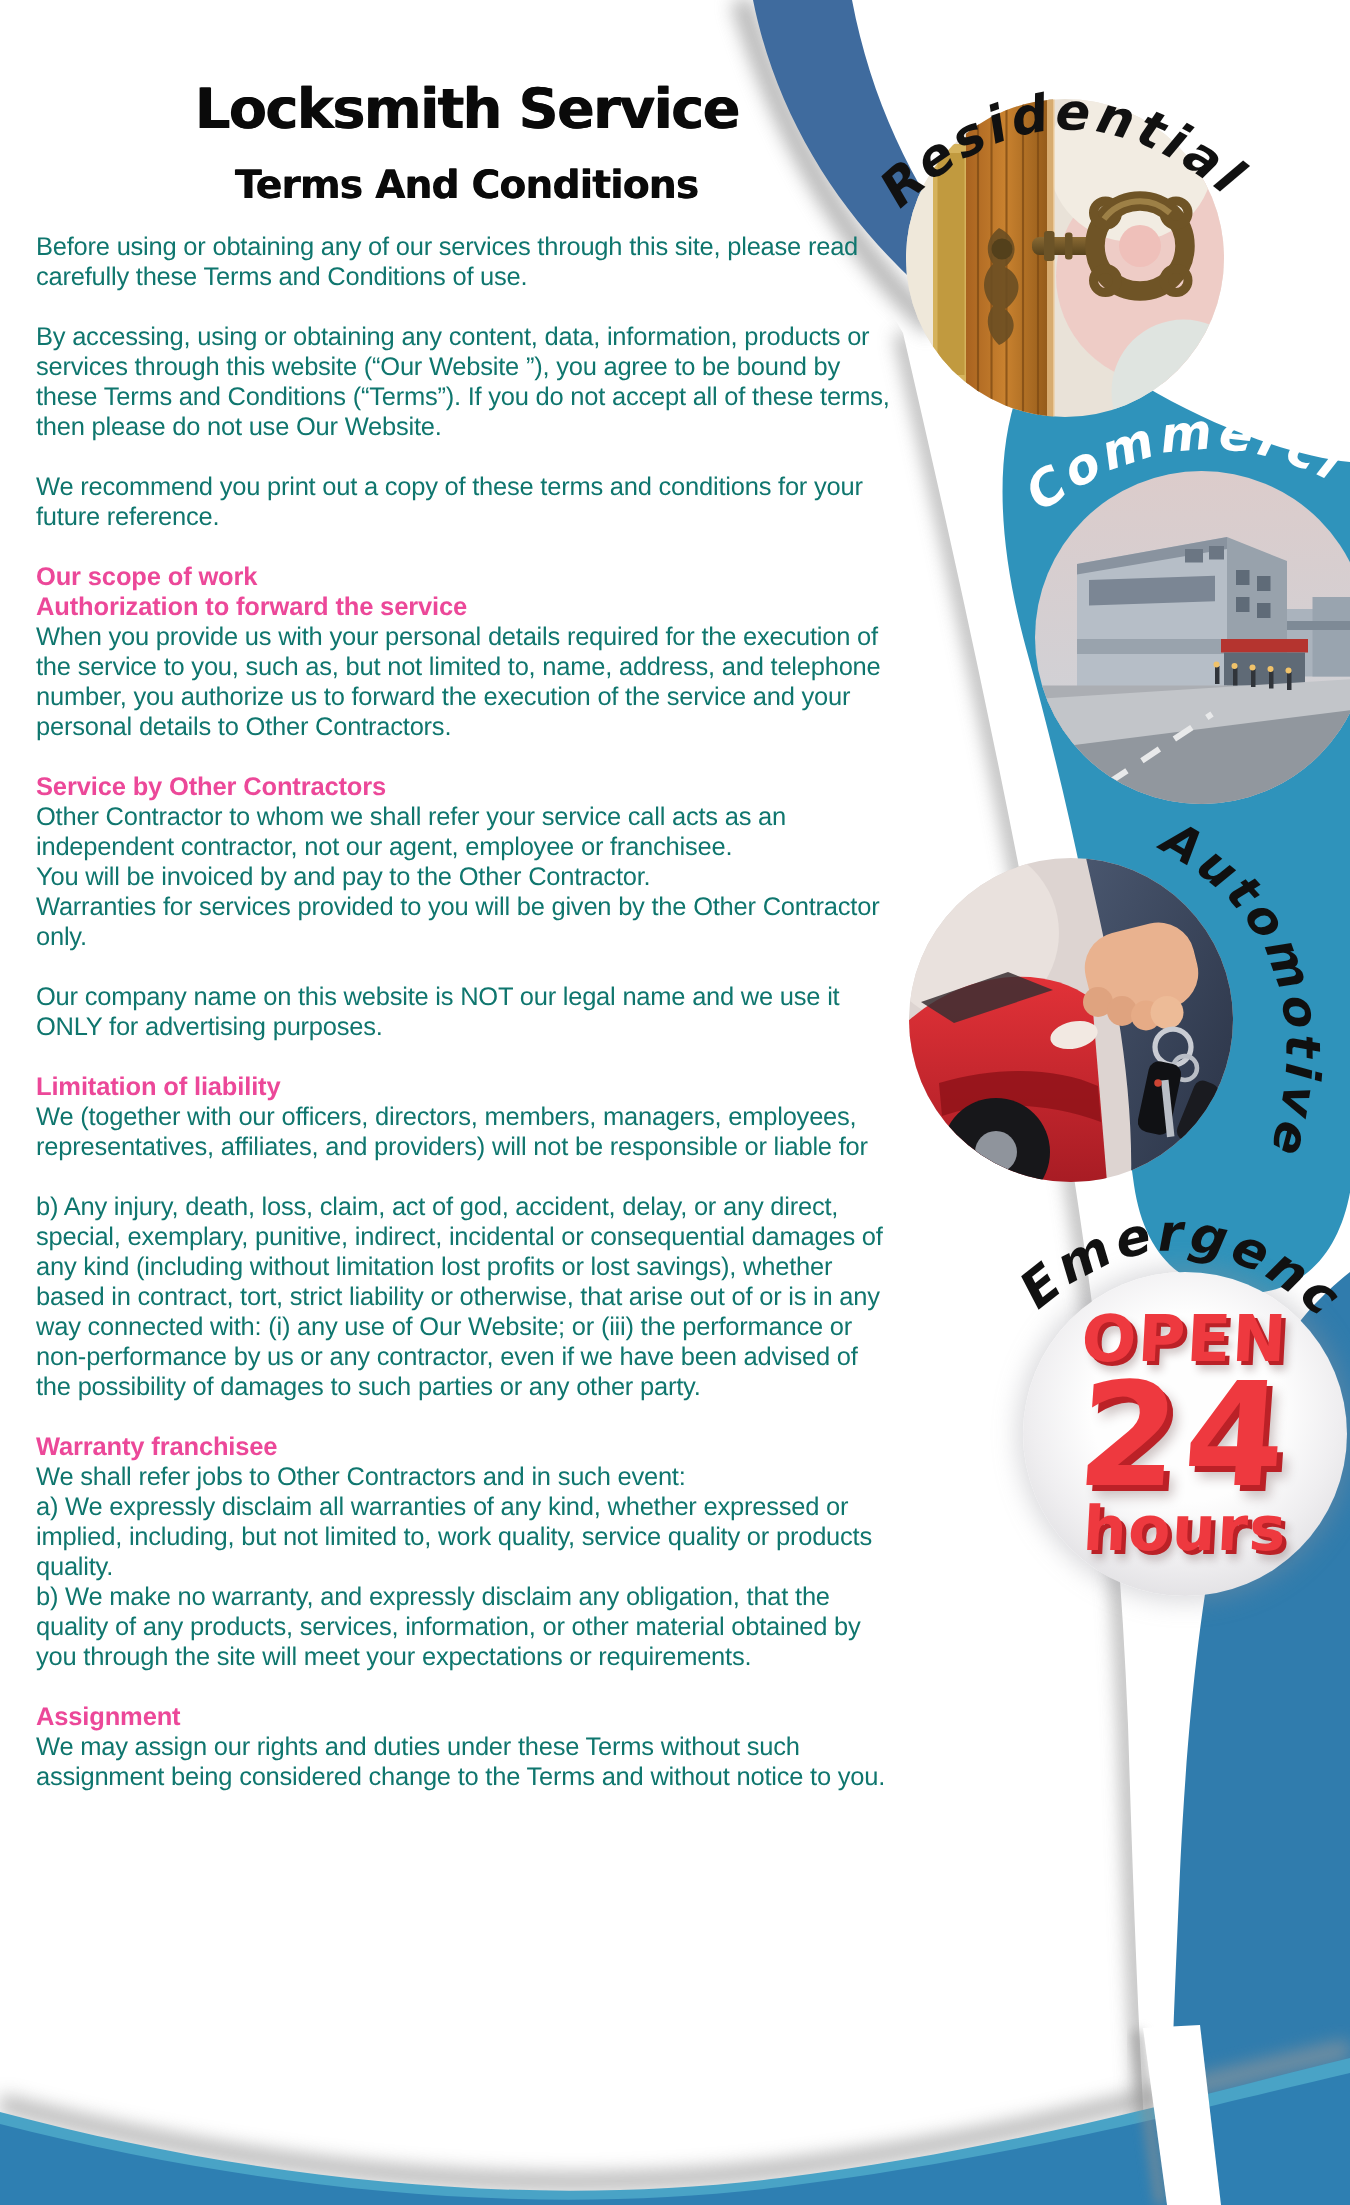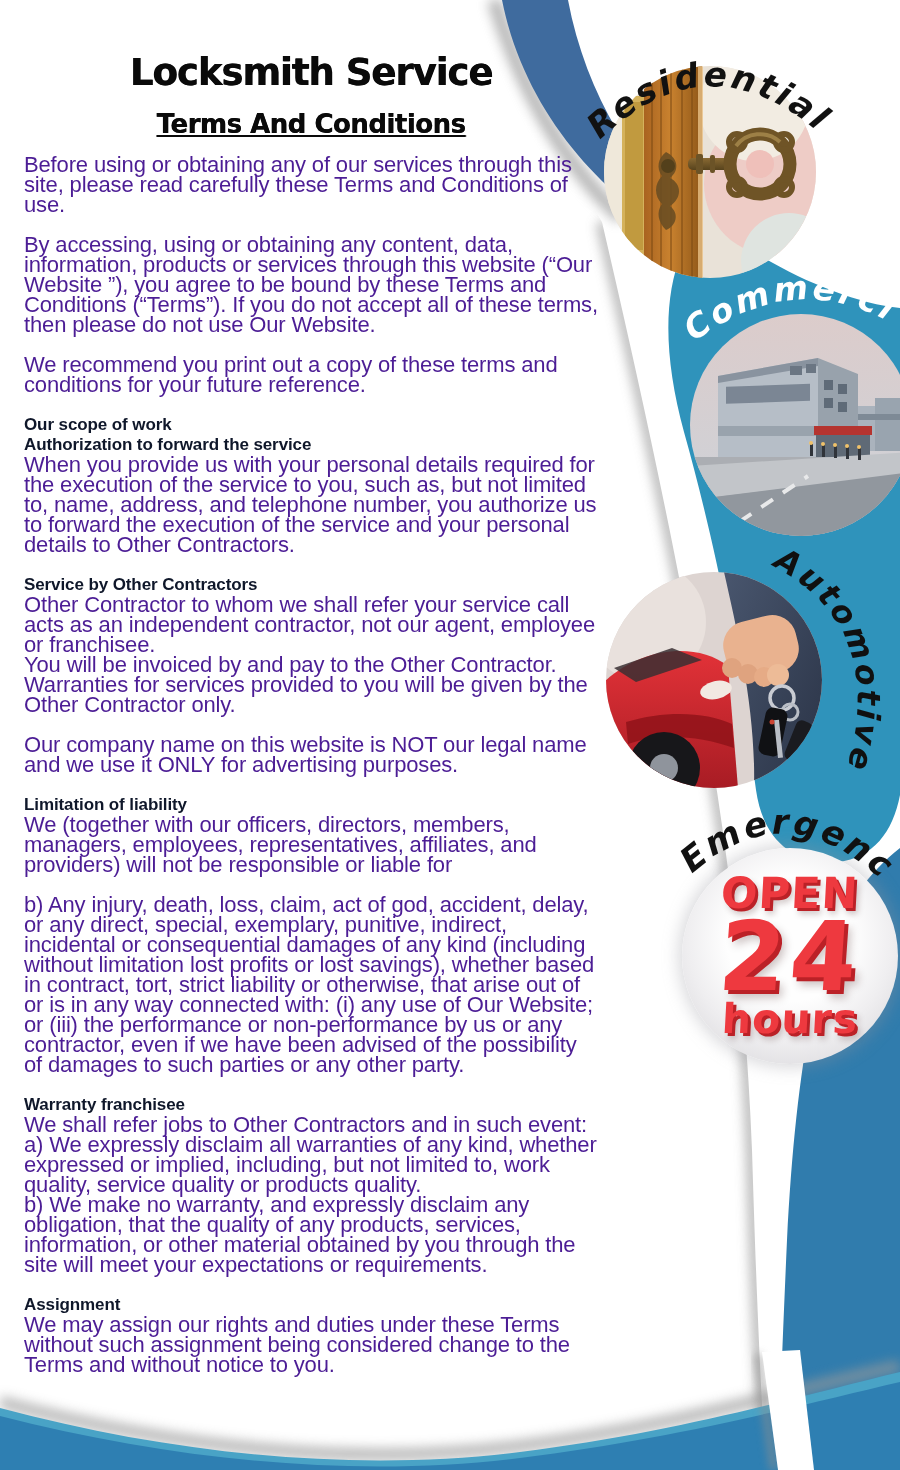--- a/index.html
+++ b/index.html
@@ -11,28 +11,27 @@
   .content{position:absolute; left:24px; top:6px; width:574px; z-index:5;margin-top:40px;}
   .content h1{
     margin:6px 0 0; text-align:center; font-family:"DejaVu Sans", sans-serif;
     font-size:37px; line-height:1.15; font-weight:bold; color:#0a0a0a; letter-spacing:-1px;
     text-shadow:.6px 0 0 #0a0a0a;
   }
   .content h2{
     margin:14px 0 16px; text-align:center; font-family:"DejaVu Sans", sans-serif;
     font-size:26px; font-weight:bold; color:#0a0a0a; letter-spacing:-.5px;
     text-shadow:.4px 0 0 #0a0a0a;
-    text-decoration:underline;
   }
   .content p{
-    margin:0 0 20px; font-size:22px; line-height:20px; letter-spacing:-.15px;
-    white-space:pre-line; color:#4c1d95;
+    margin:0 0 20px; font-size:17px; line-height:20px; letter-spacing:-.15px;
+    white-space:pre-line; color:#0f766e;
   }
   .content h3{
-    margin:0; font-size:17px; line-height:20px; font-weight:bold; color:#0f172a; letter-spacing:-.1px;
+    margin:0; font-size:17px; line-height:20px; font-weight:bold; color:#ec4899; letter-spacing:-.1px;
   }
   
   .bg-svg{position:absolute; left:0; top:0; z-index:1;}
   .labels-svg{position:absolute; left:0; top:0; z-index:8; pointer-events:none;}
   .labels-svg text{font-family:"DejaVu Sans", sans-serif; font-style:italic; font-weight:bold;}
   
   .circle{position:absolute; border-radius:50%; overflow:hidden; z-index:6;}
   .circle svg{display:block;}
   .c-res{left:604px; top:66px;  width:212px; height:212px;}
   .c-com{left:690px; top:314px; width:222px; height:222px;}

